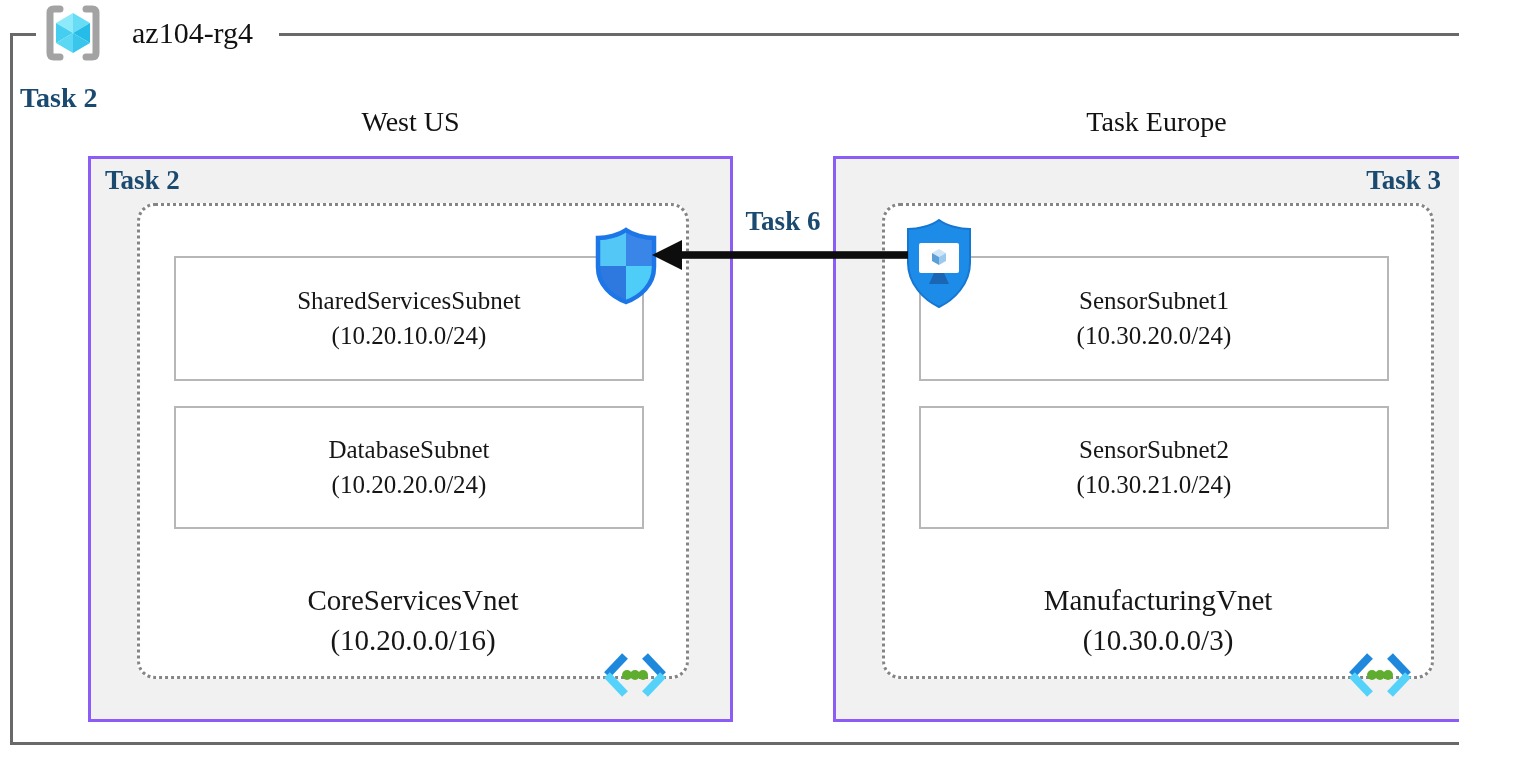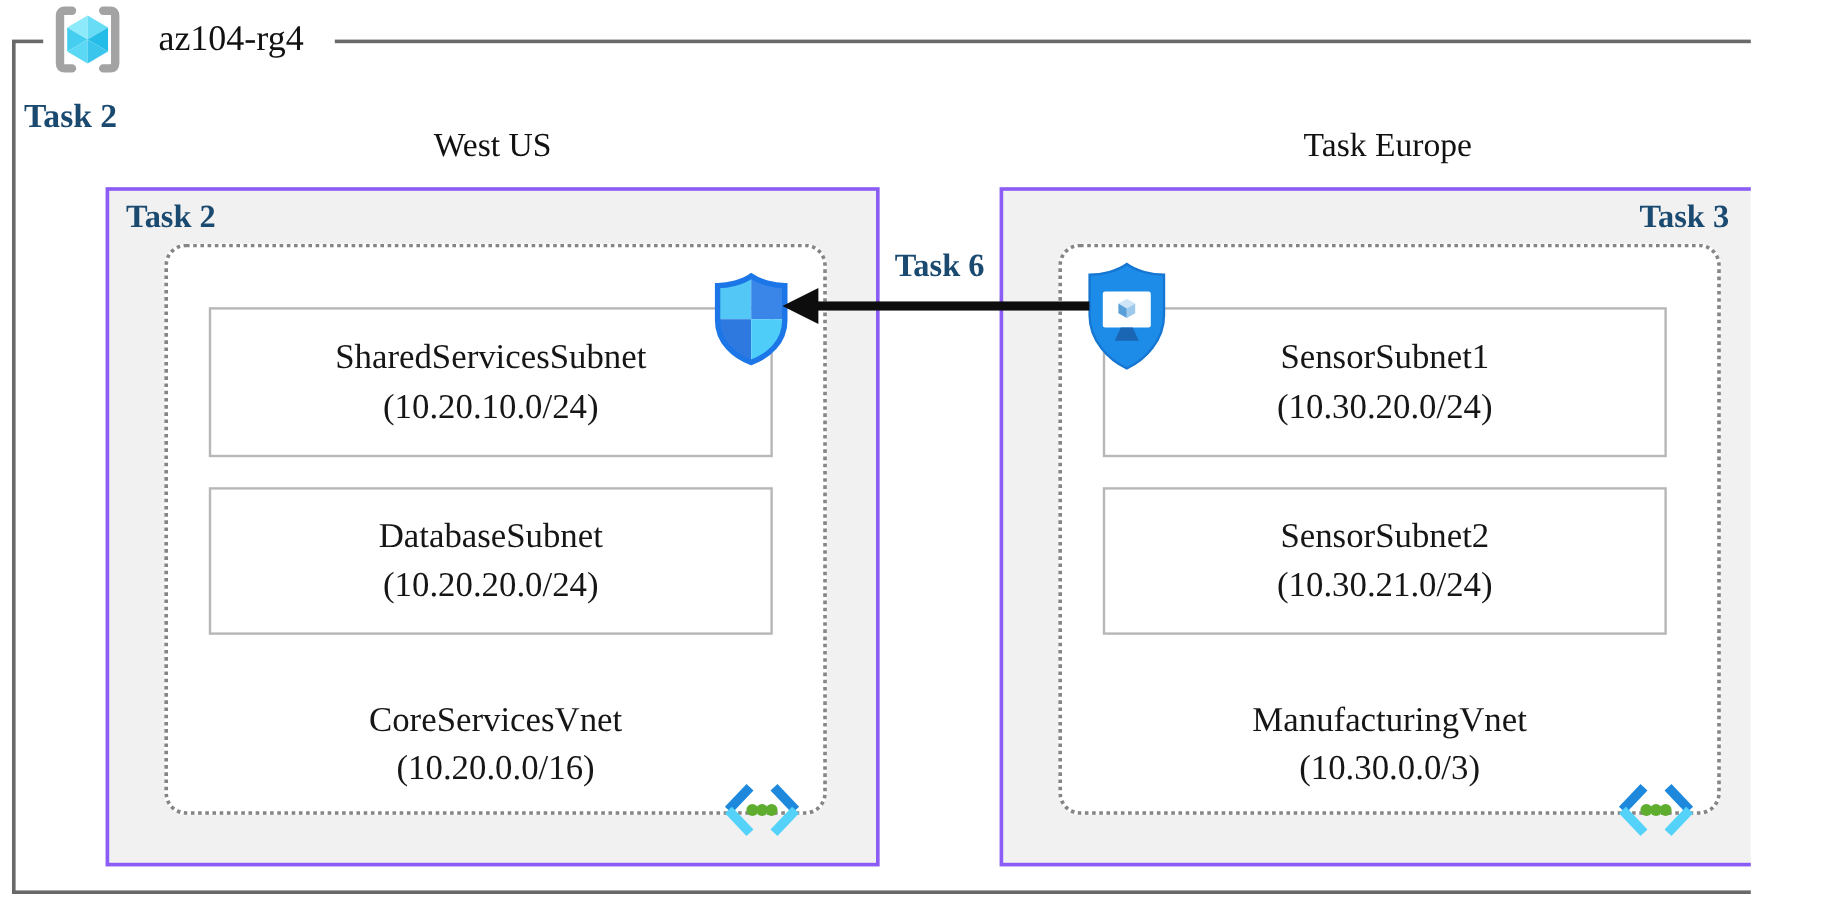--- a/index.html
+++ b/index.html
@@ -31,21 +31,21 @@
   .region .task-label.left{left:14px;}
   .region .task-label.right{right:36px;}
   .vnet-container{
     position:absolute;left:46px;top:44px;width:552px;height:476px;background:#ffffff;
     border:3px dotted #858585;border-radius:18px;box-sizing:border-box;
   }
   .subnet-box{
     position:absolute;left:34px;width:470px;background:#ffffff;
     border:2px solid #b7b7b7;box-sizing:border-box;
     display:flex;flex-direction:column;align-items:center;justify-content:center;
-    font-size:29px;line-height:1.38;text-align:center;
+    font-size:25px;line-height:1.38;text-align:center;
   }
   .subnet-box.first{top:50px;height:125px;}
   .subnet-box.second{top:200px;height:123px;}
   .vnet-label{
     position:absolute;left:0;width:100%;bottom:16px;text-align:center;
     font-size:29px;line-height:1.38;
   }
   .vnet-icon{position:absolute;right:14px;bottom:-27px;width:74px;height:54px;}
   .float-icon{position:absolute;}
   .shield-icon{left:594px;top:227px;width:64px;height:78px;}

